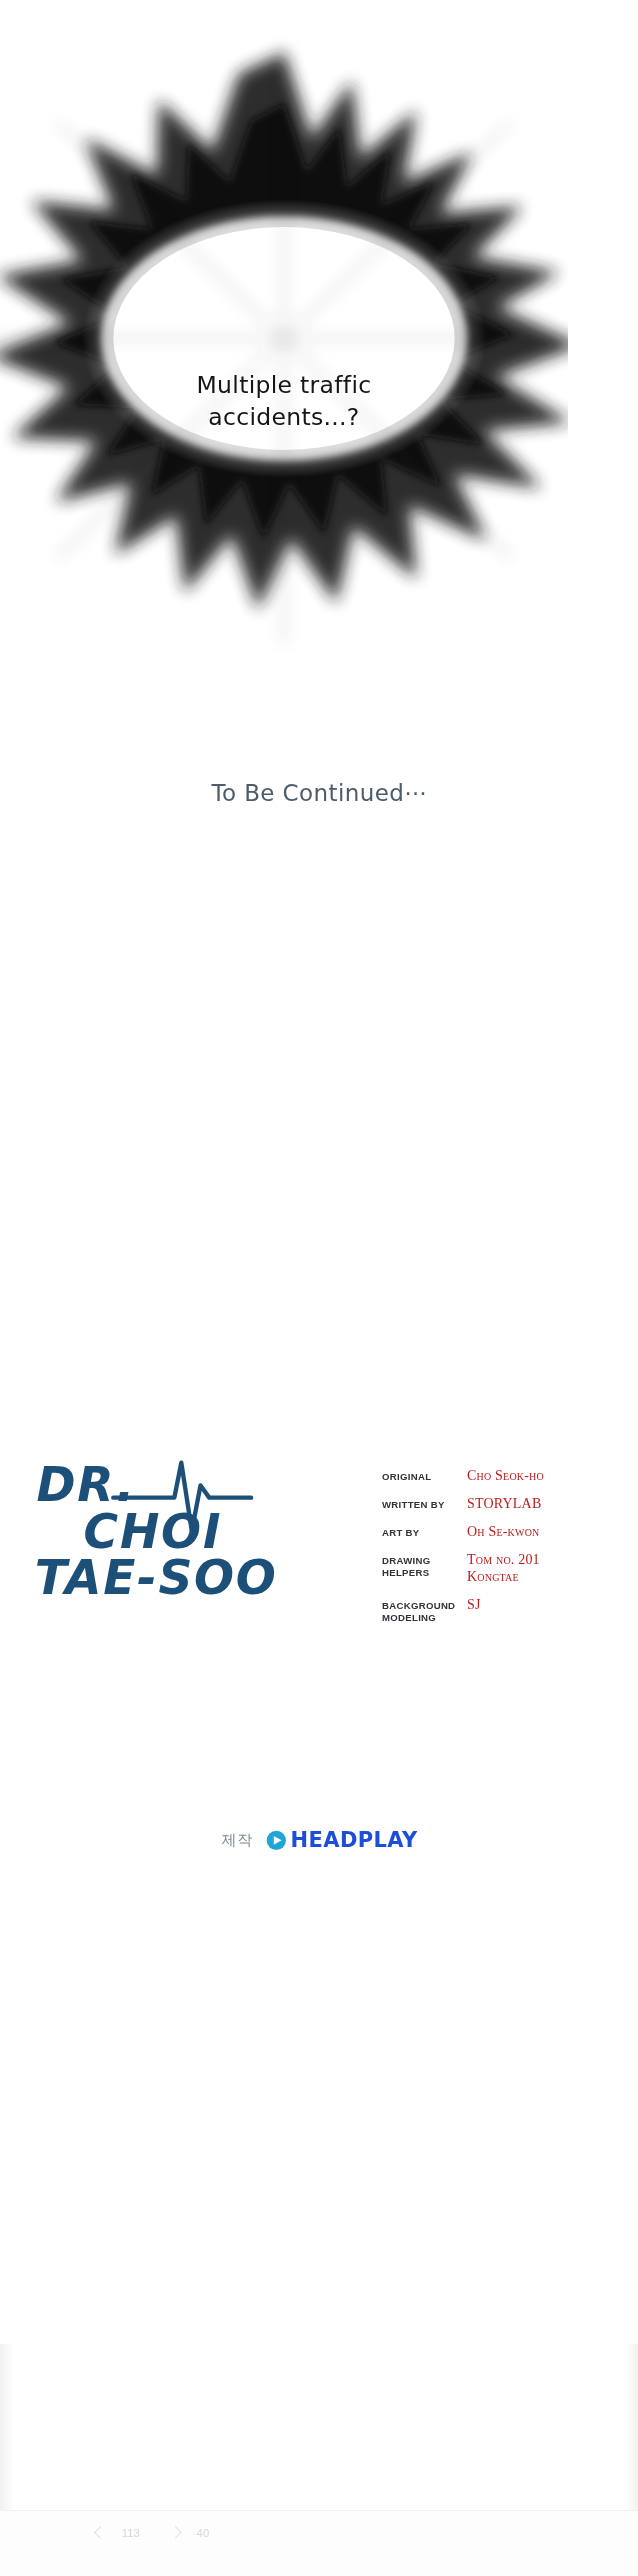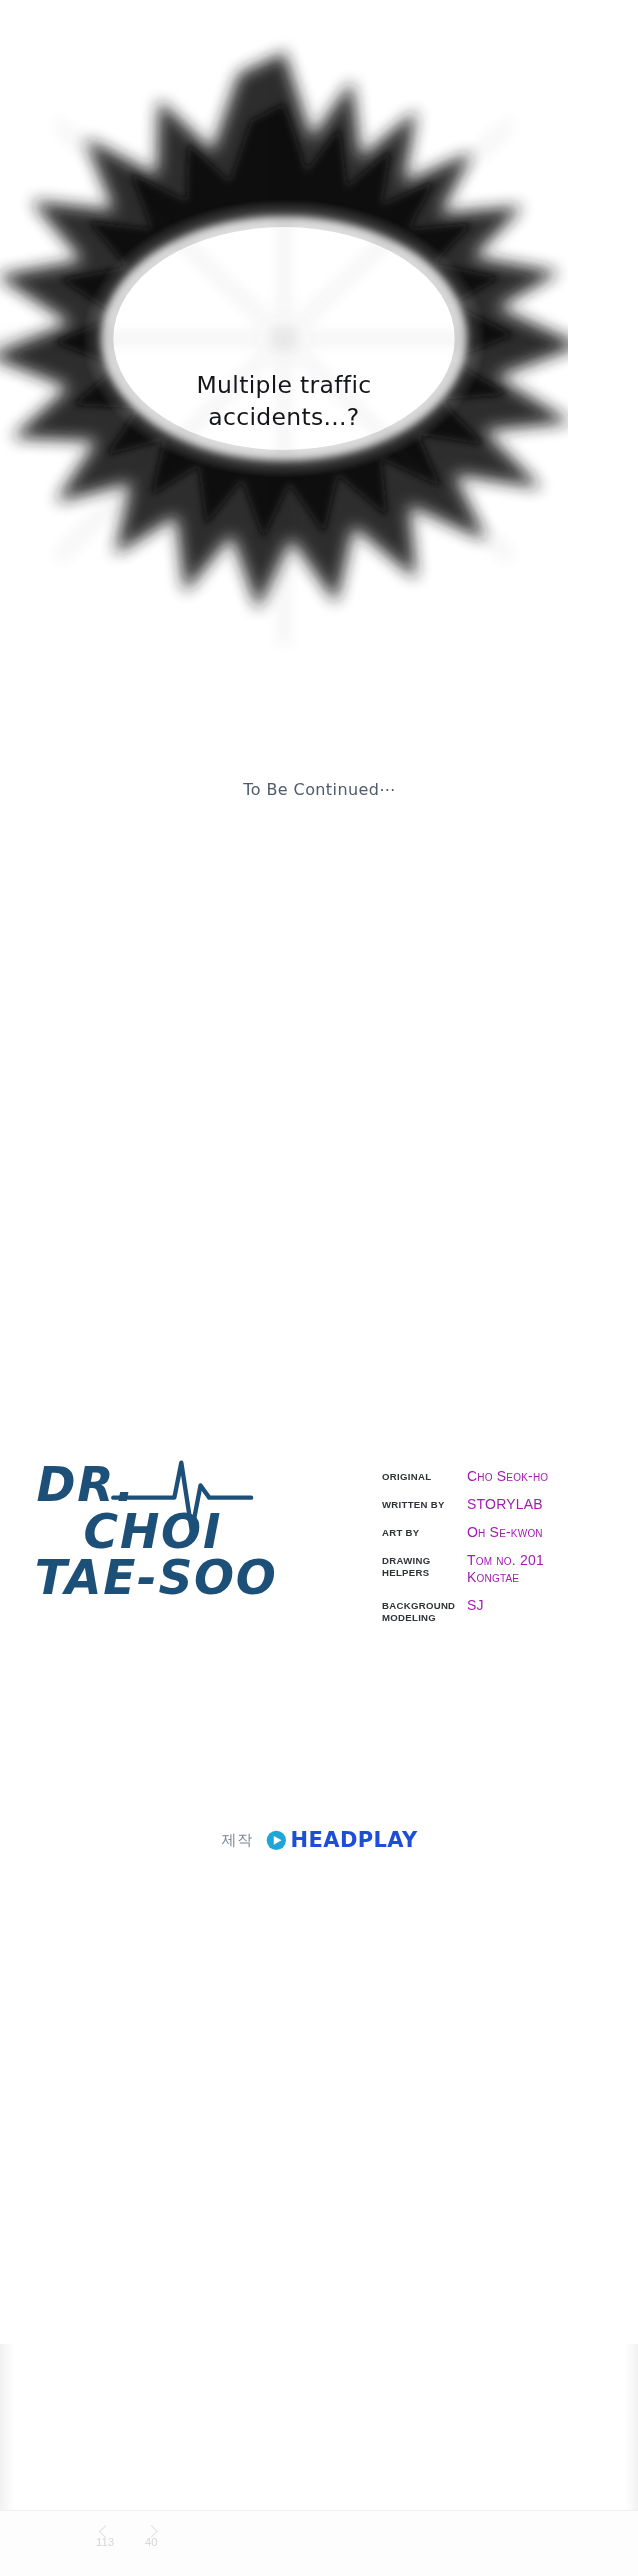--- a/index.html
+++ b/index.html
@@ -57,21 +57,21 @@
   }
 
   
   .to-be-continued {
     position: absolute;
     left: 0;
     top: 780px;
     width: 639px;
     text-align: center;
     font-family: "DejaVu Sans", sans-serif;
-    font-size: 16px;
+    font-size: 23px;
     color: #4d5b6b;
     letter-spacing: 0.4px;
   }
 
   
   .credits {
     position: absolute;
     left: 0;
     top: 1447px;
     width: 639px;
@@ -108,23 +108,23 @@
     font-size: 9.6px;
     font-weight: bold;
     color: #2f3338;
     letter-spacing: 0.3px;
     text-transform: uppercase;
     line-height: 1.25;
     padding-top: 2.6px;
   }
   .credit-value {
     flex: 1;
-    font-family: Liberation Sans, sans-serif;
+    font-family: Liberation Serif, serif;
     font-size: 14px;
-    color: #a21caf;
+    color: #b91c1c;
     line-height: 1.2;
     letter-spacing: 0.2px;
   }
   .credit-value.small-caps {
     font-variant: small-caps;
   }
 
   
   .headplay {
     position: absolute;
@@ -170,25 +170,24 @@
     left: 96px;
     top: 15.7px;
     display: flex;
     gap: 31px;
     align-items: center;
     opacity: 0.45;
   }
   .nav-item {
     display: flex;
     align-items: center;
-    gap: 1px;
+    gap: 17px;
     font-family: "Liberation Sans", sans-serif;
     font-size: 11.3px;
     color: #a7a7a7;
-    flex-direction: column;
   }
   .chev {
     display: inline-block;
     width: 7.8px;
     height: 7.8px;
     border-left: 1.7px solid #bdbdbd;
     border-bottom: 1.7px solid #bdbdbd;
   }
   .chev.left { transform: rotate(45deg); }
   .chev.right { transform: rotate(-135deg); }

